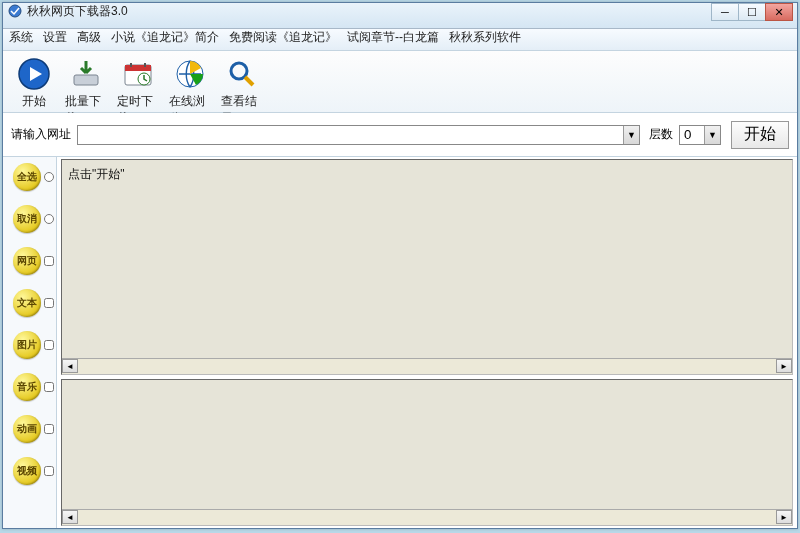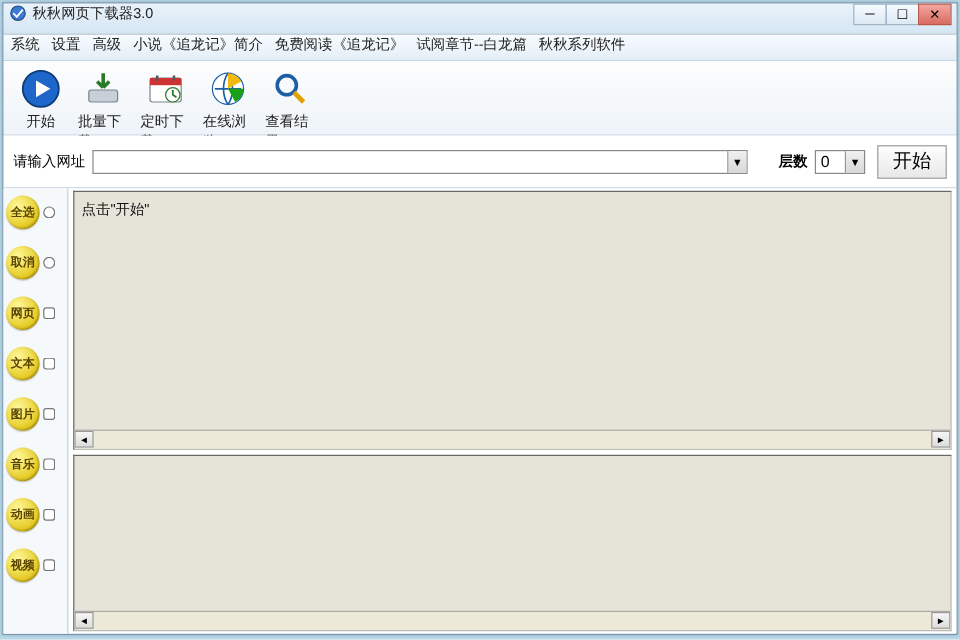--- a/index.html
+++ b/index.html
@@ -95,21 +95,21 @@
     position: relative;
   }
   .combo-wrap { position: relative; flex: 1 1 auto; display:flex;}
   .combo-arrow {
     position: absolute; right: 1px; top: 1px; bottom:1px;
     width: 16px; background: linear-gradient(#f0f0f0,#d8d8d8);
     border-left: 1px solid #999;
     display:flex; align-items:center; justify-content:center;
     font-size:9px; cursor:pointer;
   }
-  .layer-lbl { margin-left:20px;font-weight:bold;}
+  .layer-lbl { margin-left:3px;}
   .layer-input {
     width: 42px; height: 20px; border:1px solid #888;
     padding:0 14px 0 4px;
   }
   .start-btn {
     height: 28px;
     padding: 0 12px;
     border: 1px solid #999;
     background: linear-gradient(#fdfdfd,#e8e8e8);
     font-size: 16px;
@@ -123,21 +123,21 @@
     background: #fff;
   }
 
   .sidebar {
     width: 54px;
     border-right: 1px solid #c4d4e0;
     padding: 6px 2px;
     display: flex;
     flex-direction: column;
     gap: 14px;
-    align-items: flex-start;
+    align-items: flex-end;
     background: #f6f9fc;
   }
   .sb-item {
     display:flex; align-items:center; gap:3px;
     cursor:pointer;
   }
   .sb-icon {
     width: 28px; height:28px; border-radius: 50%;
     background: radial-gradient(circle at 35% 30%, #fff89a, #e5c920 70%, #a08200);
     display:flex; align-items:center; justify-content:center;

